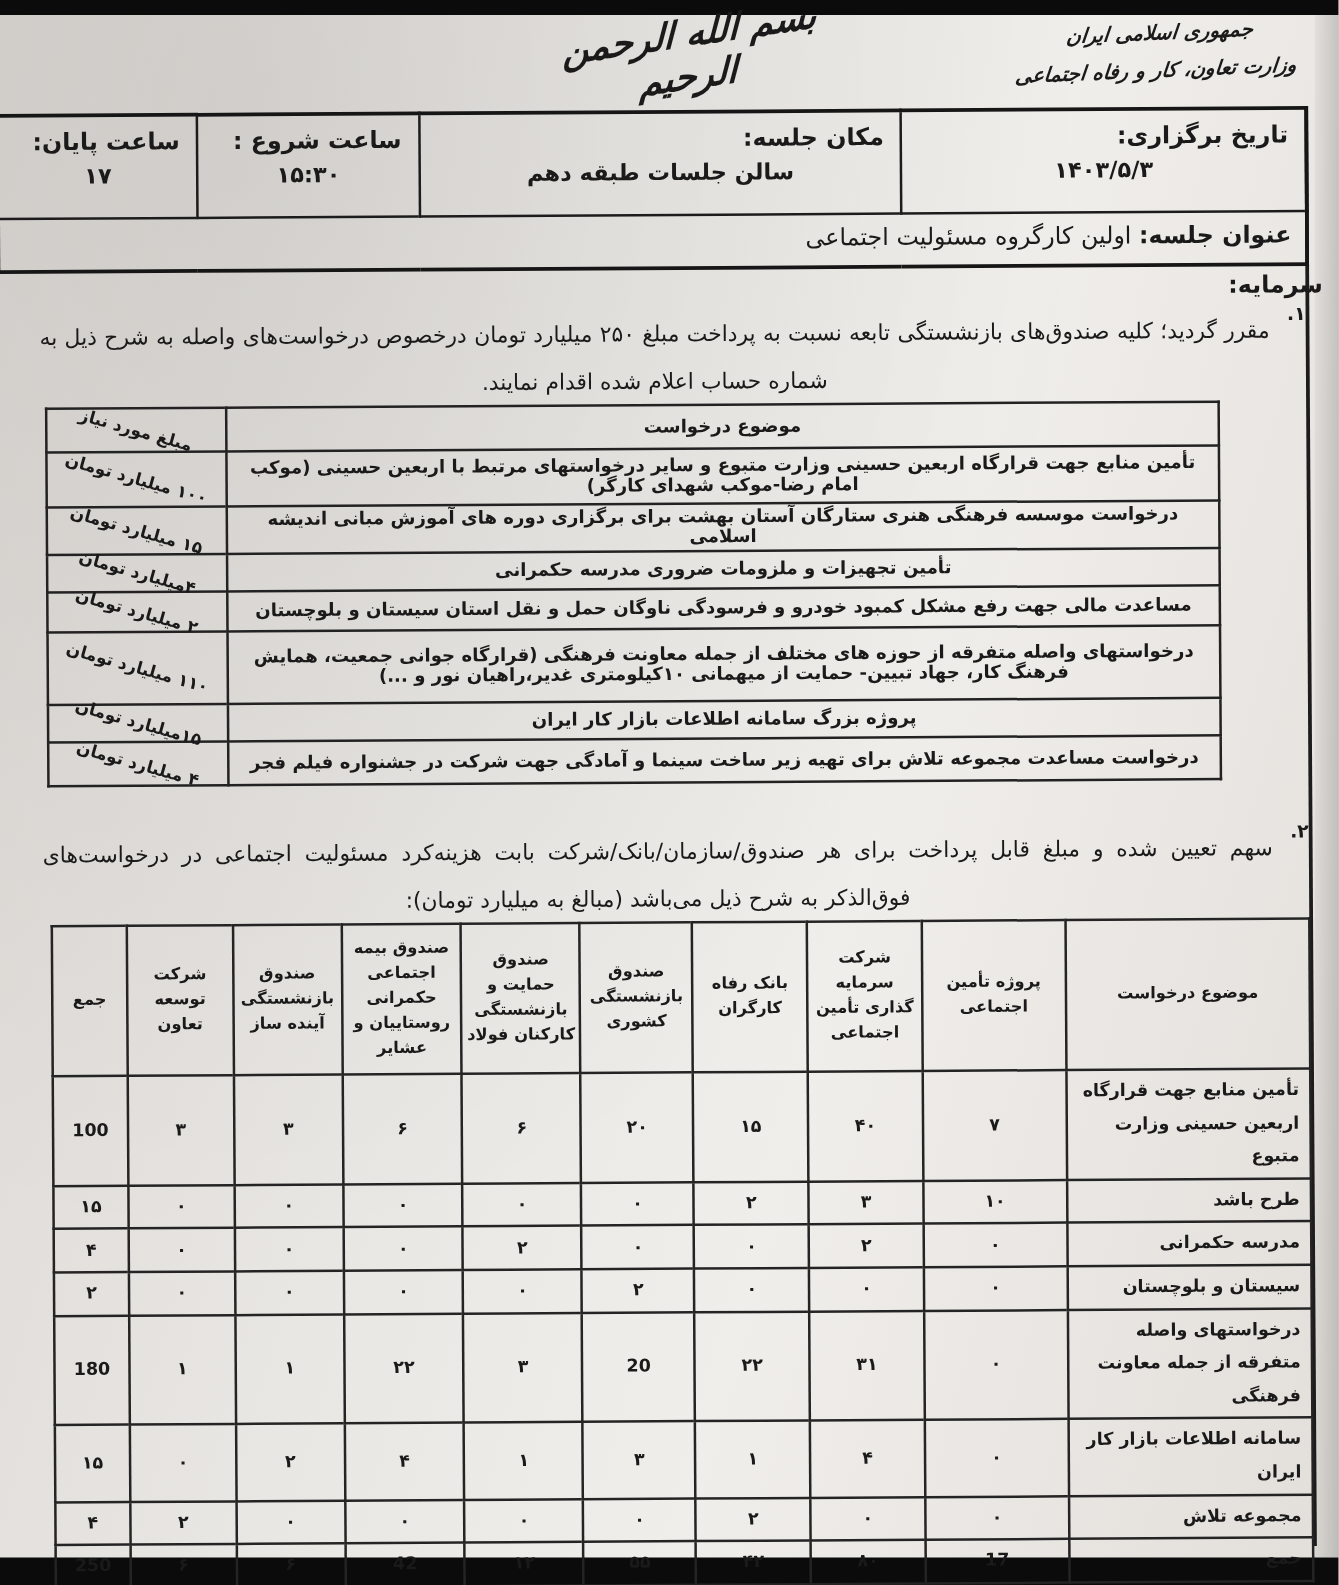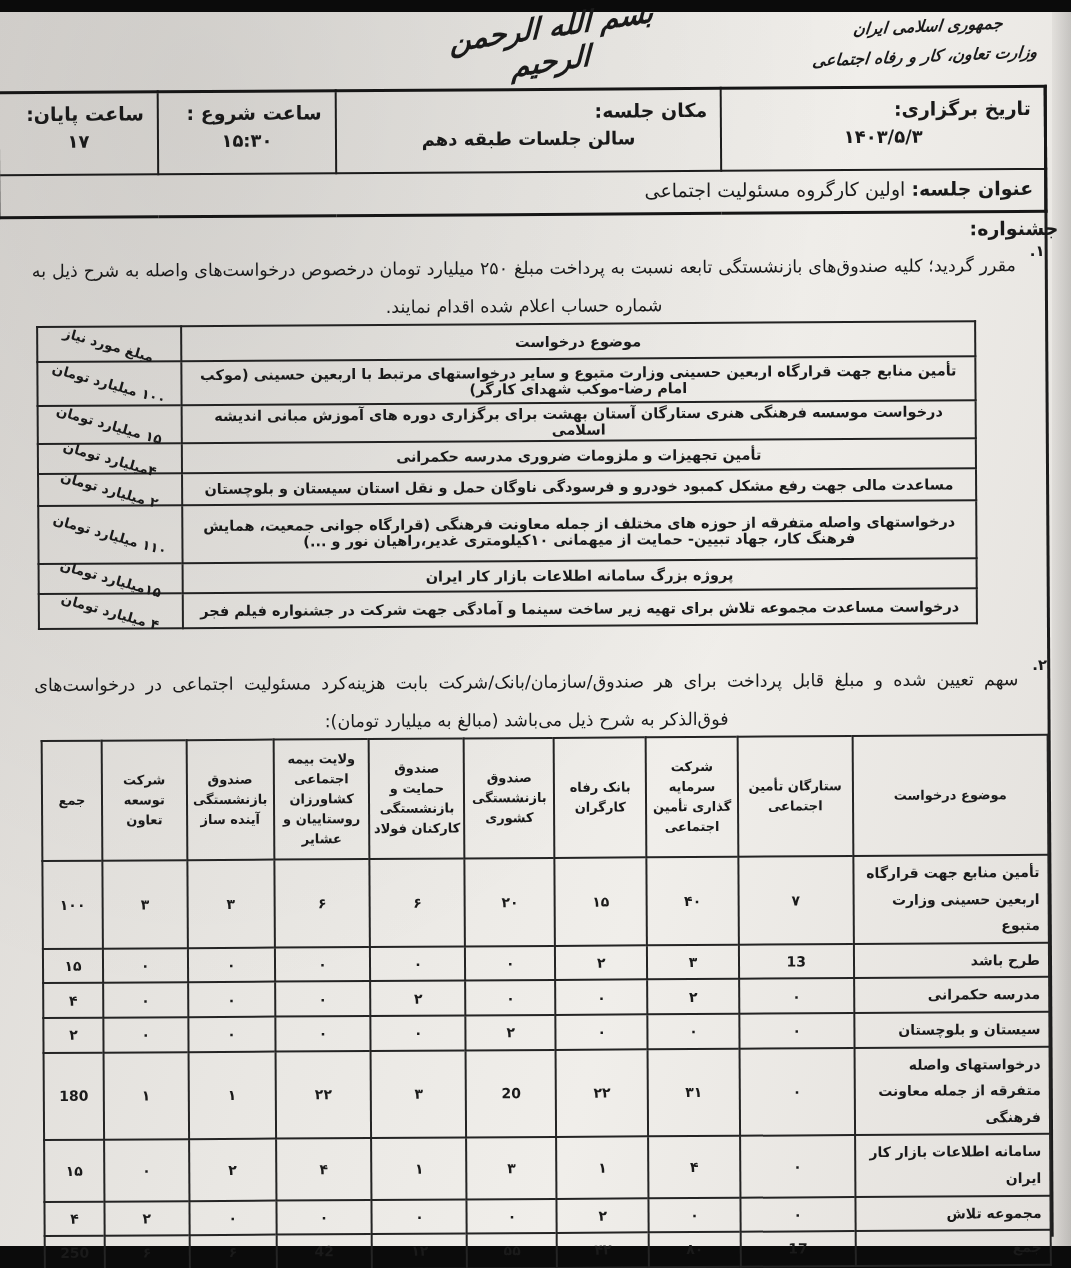--- a/index.html
+++ b/index.html
@@ -121,21 +121,21 @@
       <td colspan="4">
         <div class="title-line">
           <span class="lbl">عنوان جلسه:</span>
           <span>اولین کارگروه مسئولیت اجتماعی</span>
         </div>
       </td>
     </tr>
   </tbody>
     </table>
 
-  <div class="resolutions">جشنواره:</div>
+  <div class="resolutions">سرمایه:</div>
 
   <div class="item item1">
     <span class="num">۱.</span>
     <div class="itext">مقرر گردید؛ کلیه صندوق‌های بازنشستگی تابعه نسبت به پرداخت مبلغ ۲۵۰ میلیارد تومان درخصوص درخواست‌های واصله به شرح ذیل به شماره حساب اعلام شده اقدام نمایند.</div>
   </div>
 
   <table class="t1">
     <colgroup>
         <col style="width:808px">
         <col style="width:130px">
@@ -190,45 +190,45 @@
         <col style="width:90px">
       <col style="width:95px">
         <col style="width:96px">
         <col style="width:87px">
         <col style="width:85px">
         <col style="width:60px">
     </colgroup>
     <tbody>
         <tr>
       <th>موضوع درخواست</th>
-      <th>ستارگان تأمین اجتماعی</th>
+      <th>پروژه تأمین اجتماعی</th>
       <th>شرکت سرمایه گذاری تأمین اجتماعی</th>
       <th>بانک رفاه کارگران</th>
       <th>صندوق بازنشستگی کشوری</th>
       <th>صندوق حمایت و بازنشستگی کارکنان فولاد</th>
-      <th>ولایت بیمه اجتماعی کشاورزان روستاییان و عشایر</th>
+      <th>صندوق بیمه اجتماعی حکمرانی روستاییان و عشایر</th>
       <th>صندوق بازنشستگی آینده ساز</th>
       <th>شرکت توسعه تعاون</th>
       <th>جمع</th>
     </tr>
     <tr class="hr1">
       <td class="subj">تأمین منابع جهت قرارگاه اربعین حسینی وزارت متبوع</td>
       <td>۷</td>
       <td>۴۰</td>
       <td>۱۵</td>
       <td>۲۰</td>
       <td>۶</td>
       <td>۶</td>
       <td>۳</td>
       <td>۳</td>
-      <td>۱۰۰</td>
+      <td>100</td>
     </tr>
     <tr class="hr2">
       <td class="subj">طرح باشد</td>
-      <td>13</td>
+      <td>۱۰</td>
       <td>۳</td>
       <td>۲</td>
       <td>۰</td>
       <td>۰</td>
       <td>۰</td>
       <td>۰</td>
       <td>۰</td>
       <td>۱۵</td>
     </tr>
     <tr class="hr3">

